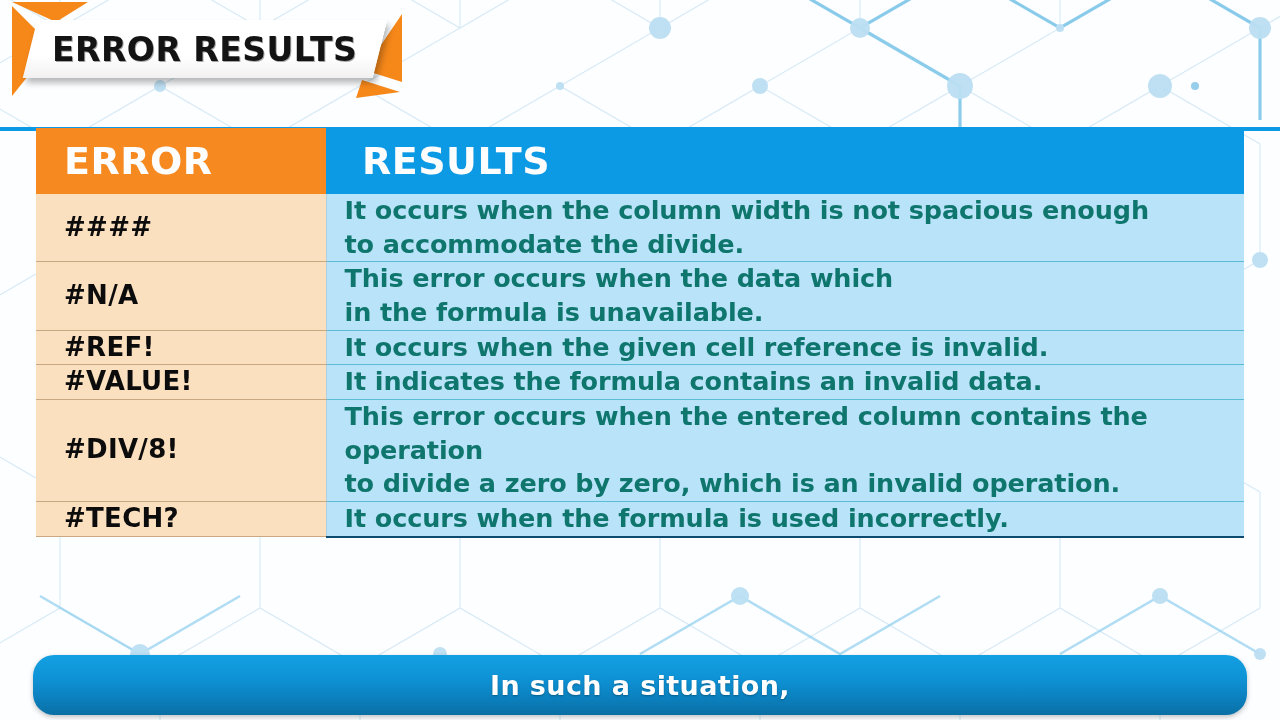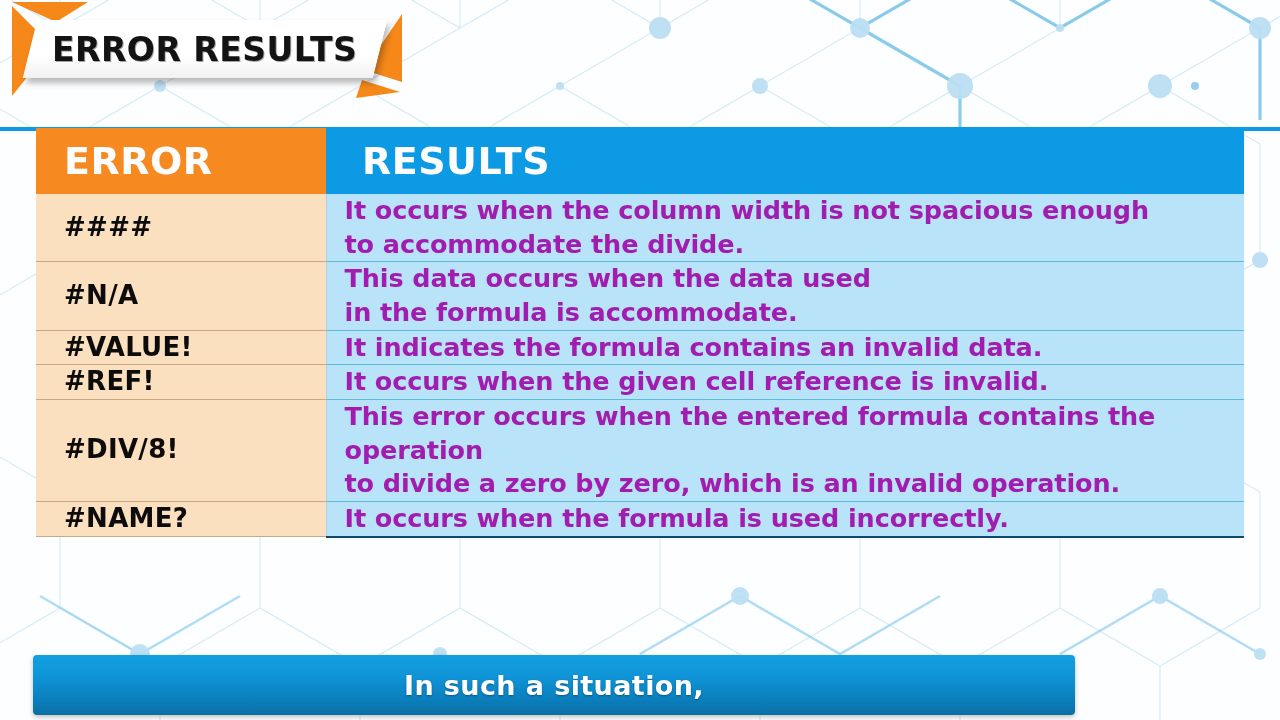--- a/index.html
+++ b/index.html
@@ -172,34 +172,34 @@
     font-weight: bold;
     font-size: 26px;
     color: #0c0c0c;
     letter-spacing: 0.3px;
     line-height: 1.15;
   }
   #error-table td .reason-text {
     font-family: "DejaVu Sans", sans-serif;
     font-weight: bold;
     font-size: 25.5px;
-    color: #a21caf;
+    color: #0f766e;
     line-height: 1.32;
     letter-spacing: -0.1px;
   }
   #error-table td .reason-text .line { display: block; }
 
   
   #caption-bar {
     position: absolute;
     left: 33px;
     top: 655px;
-    width: 1042px;
+    width: 1214px;
     height: 60px;
-    border-radius: 4px;
+    border-radius: 21px;
     background: linear-gradient(180deg, #13a0e2 0%, #0e93d6 38%, #0b80be 72%, #0a6fa4 100%);
     box-shadow: 0 2px 5px rgba(0,0,0,0.25);
     z-index: 5;
     display: flex;
     align-items: center;
     justify-content: center;
   }
   #caption-text {
     font-family: "DejaVu Sans", sans-serif;
     font-weight: bold;
@@ -313,36 +313,36 @@
         </th>
       </tr>
     </thead>
     <tbody id="table-body">
         <tr>
           <td class="cell-error"><span class="err-code">####</span></td>
           <td class="cell-reason"><span class="reason-text"><span class="line">It occurs when the column width is not spacious enough</span><span class="line">to accommodate the divide.</span></span></td>
         </tr>
         <tr>
           <td class="cell-error"><span class="err-code">#N/A</span></td>
-          <td class="cell-reason"><span class="reason-text"><span class="line">This data occurs when the data used</span><span class="line">in the formula is accommodate.</span></span></td>
+          <td class="cell-reason"><span class="reason-text"><span class="line">This error occurs when the data which</span><span class="line">in the formula is unavailable.</span></span></td>
+        </tr>
+        <tr>
+          <td class="cell-error"><span class="err-code">#REF!</span></td>
+          <td class="cell-reason"><span class="reason-text"><span class="line">It occurs when the given cell reference is invalid.</span></span></td>
         </tr>
         <tr>
           <td class="cell-error"><span class="err-code">#VALUE!</span></td>
           <td class="cell-reason"><span class="reason-text"><span class="line">It indicates the formula contains an invalid data.</span></span></td>
         </tr>
         <tr>
-          <td class="cell-error"><span class="err-code">#REF!</span></td>
-          <td class="cell-reason"><span class="reason-text"><span class="line">It occurs when the given cell reference is invalid.</span></span></td>
-        </tr>
-        <tr>
           <td class="cell-error"><span class="err-code">#DIV/8!</span></td>
-          <td class="cell-reason"><span class="reason-text"><span class="line">This error occurs when the entered formula contains the operation</span><span class="line">to divide a zero by zero, which is an invalid operation.</span></span></td>
-        </tr>
-        <tr>
-          <td class="cell-error"><span class="err-code">#NAME?</span></td>
+          <td class="cell-reason"><span class="reason-text"><span class="line">This error occurs when the entered column contains the operation</span><span class="line">to divide a zero by zero, which is an invalid operation.</span></span></td>
+        </tr>
+        <tr>
+          <td class="cell-error"><span class="err-code">#TECH?</span></td>
           <td class="cell-reason"><span class="reason-text"><span class="line">It occurs when the formula is used incorrectly.</span></span></td>
         </tr>
       </tbody>
   </table>
 
   <div id="caption-bar">
     <span id="caption-text">In such a situation,</span>
   </div>
 
 </div>

